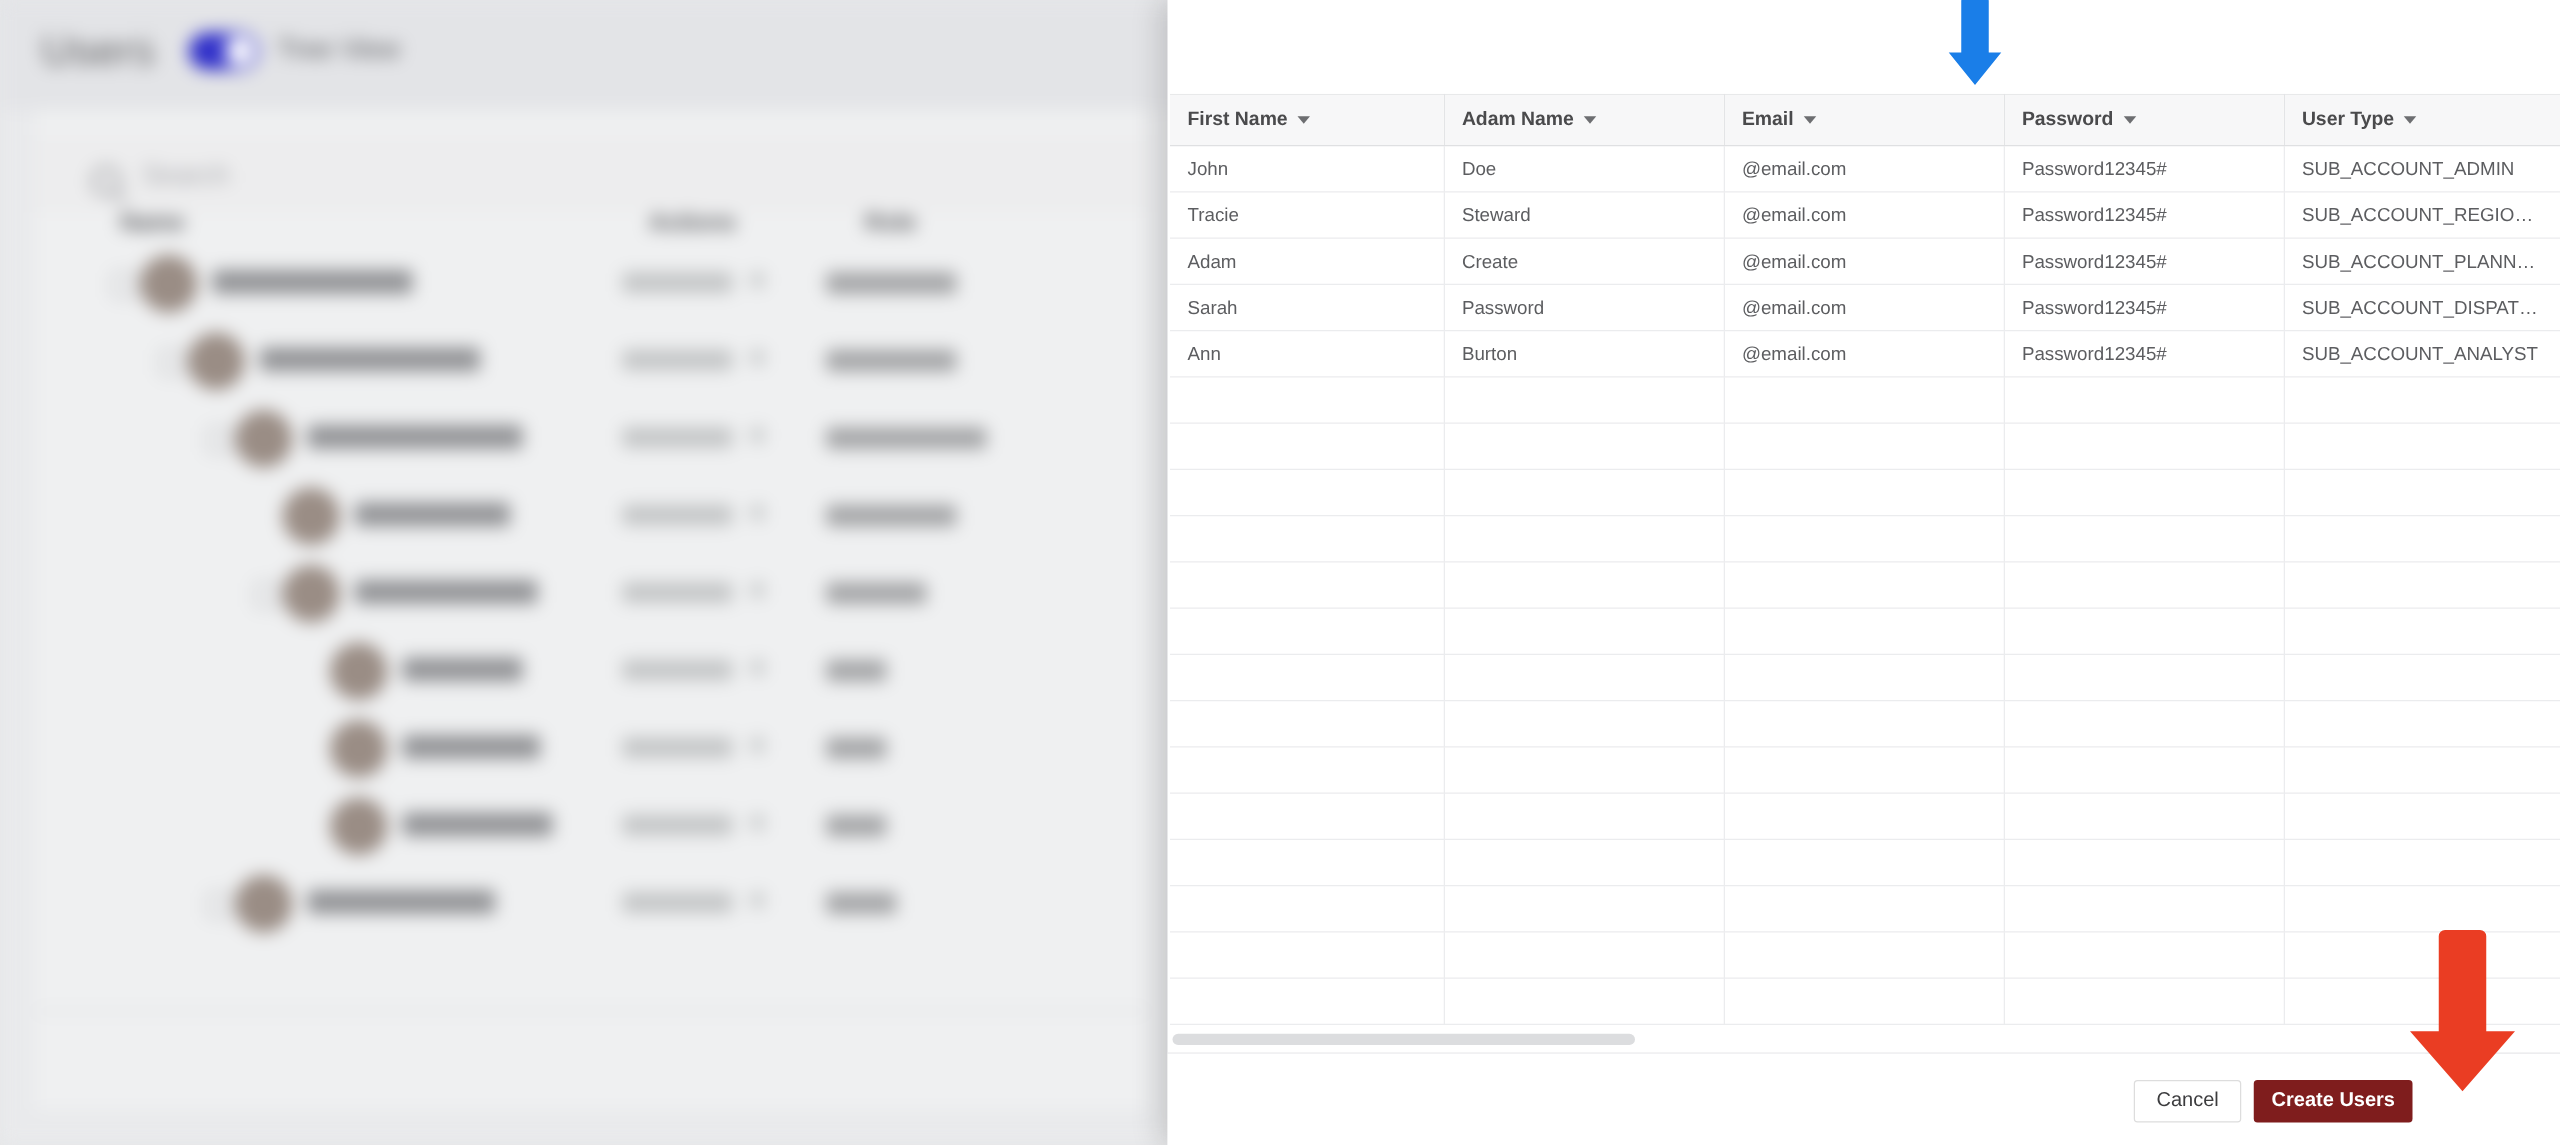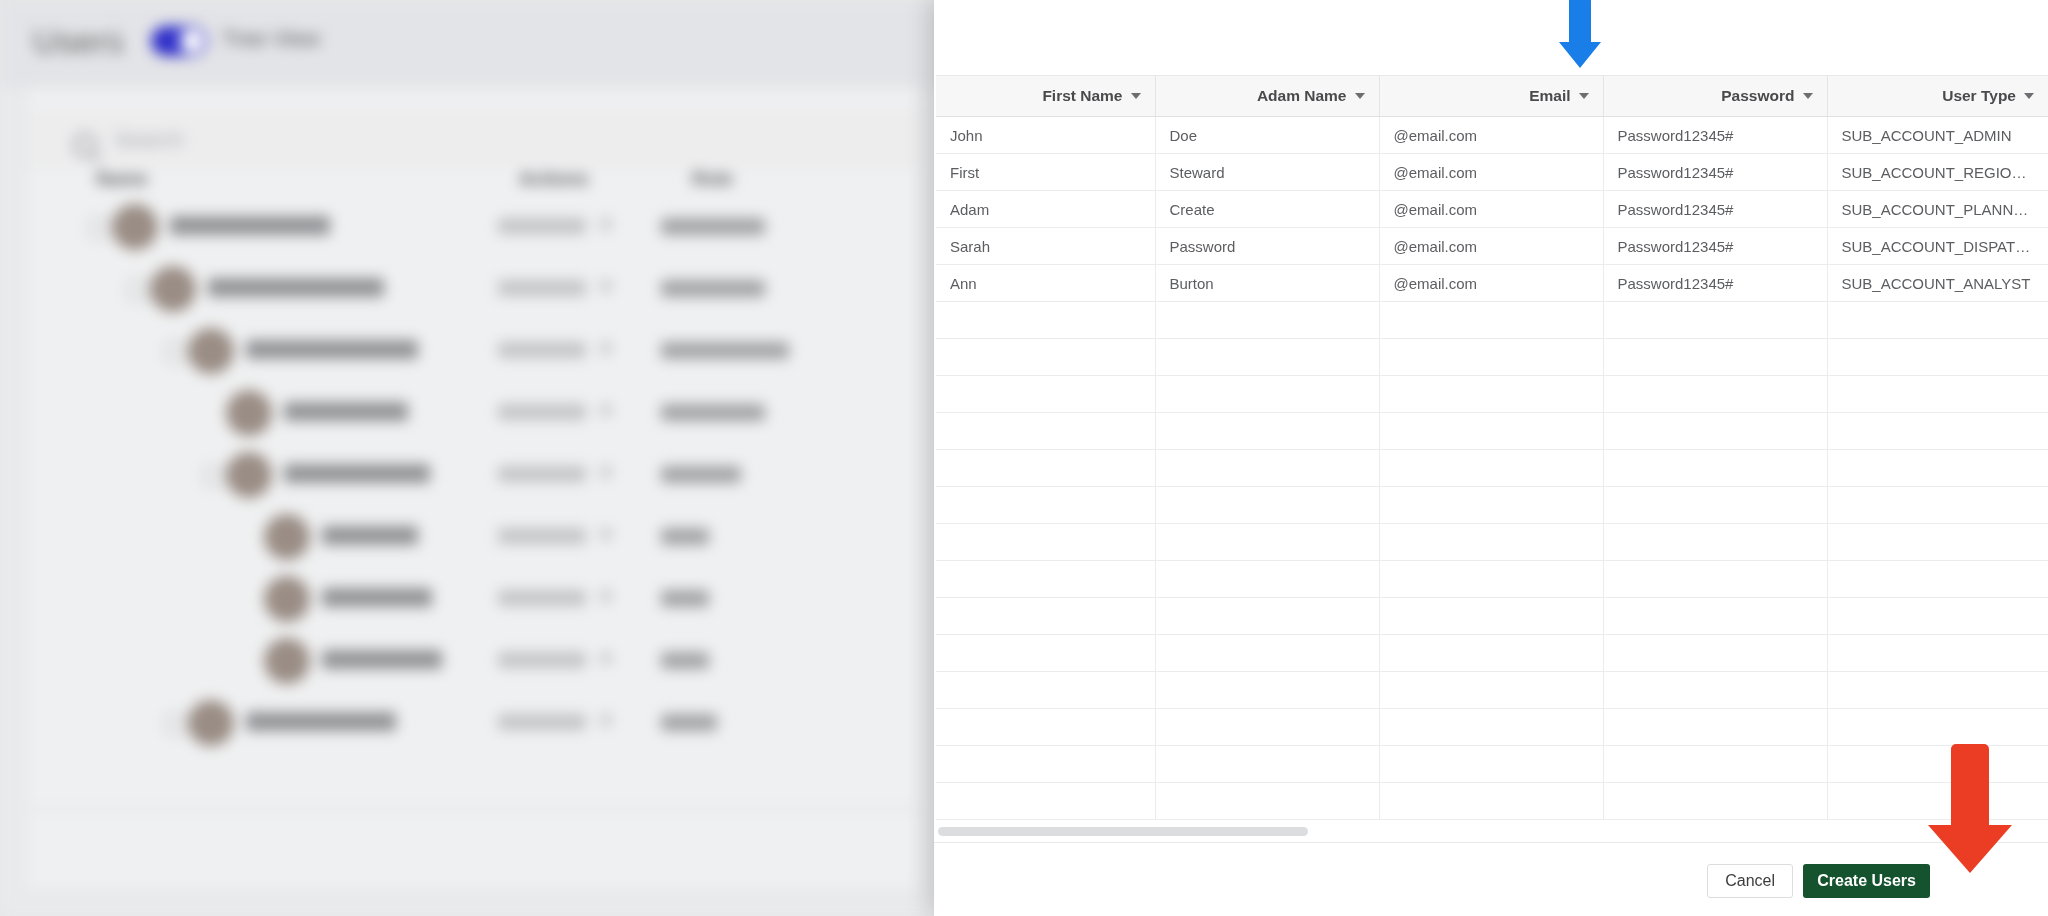--- a/index.html
+++ b/index.html
@@ -102,21 +102,21 @@
   table.grid col.c3{width:224px;}
   table.grid col.c4{width:221px;}
   table.grid thead th{
     height:40px;background:#f7f7f8;
     border-right:1px solid #e3e4e6;border-bottom:1px solid #dfe0e2;border-top:1px solid #e8e9ea;
     padding:0 14px;text-align:left;vertical-align:middle;
     font-size:15.5px;font-weight:600;color:#4a4a4c;position:relative;
     white-space:nowrap;overflow:hidden;
   }
   table.grid thead th:last-child{border-right:none;}
-  .th-inner{display:flex;align-items:center;justify-content:flex-end;}
+  .th-inner{display:flex;align-items:center;justify-content:flex-start;}
   .caret{
     width:0;height:0;border-left:5.5px solid transparent;border-right:5.5px solid transparent;
     border-top:6.5px solid #6d6e71;margin-left:8px;flex:0 0 auto;cursor:pointer;
   }
   table.grid tbody td{
     height:36px;
     border-right:1px solid #ebecee;border-bottom:1px solid #ebecee;
     padding:0 14px;vertical-align:middle;
     font-size:15px;color:#5c5d60;
     white-space:nowrap;overflow:hidden;text-overflow:ellipsis;
@@ -141,21 +141,21 @@
     position:absolute;left:0;top:843px;width:1006px;height:73px;background:#fff;
   }
   #btn-cancel{
     position:absolute;right:147px;top:21px;height:34px;padding:0 17px;
     background:#fff;border:1px solid #ddd;border-radius:3px;
     font-family:"Liberation Sans",sans-serif;font-size:16px;color:#3c3c3e;
     cursor:pointer;line-height:32px;
   }
   #btn-create{
     position:absolute;right:10px;top:21px;height:34px;padding:0 14px;
-    background:#14532d;border:none;border-radius:3px;
+    background:#7f1d1d;border:none;border-radius:3px;
     font-family:"Liberation Sans",sans-serif;font-size:16px;color:#fff;font-weight:600;
     cursor:pointer;line-height:34px;
   }
 
   
   .arrow{position:absolute;pointer-events:none;}
   #arrow-blue{left:1558px;top:-2px;}
   #arrow-red{left:1926px;top:742px;}
 </style>
 </head>
@@ -298,21 +298,21 @@
       </thead>
       <tbody id="body-rows">
           <tr>
             <td>John</td>
             <td>Doe</td>
             <td>@email.com</td>
             <td>Password12345#</td>
             <td>SUB_ACCOUNT_ADMIN</td>
           </tr>
           <tr>
-            <td>First</td>
+            <td>Tracie</td>
             <td>Steward</td>
             <td>@email.com</td>
             <td>Password12345#</td>
             <td>SUB_ACCOUNT_REGIONA...</td>
           </tr>
           <tr>
             <td>Adam</td>
             <td>Create</td>
             <td>@email.com</td>
             <td>Password12345#</td>

